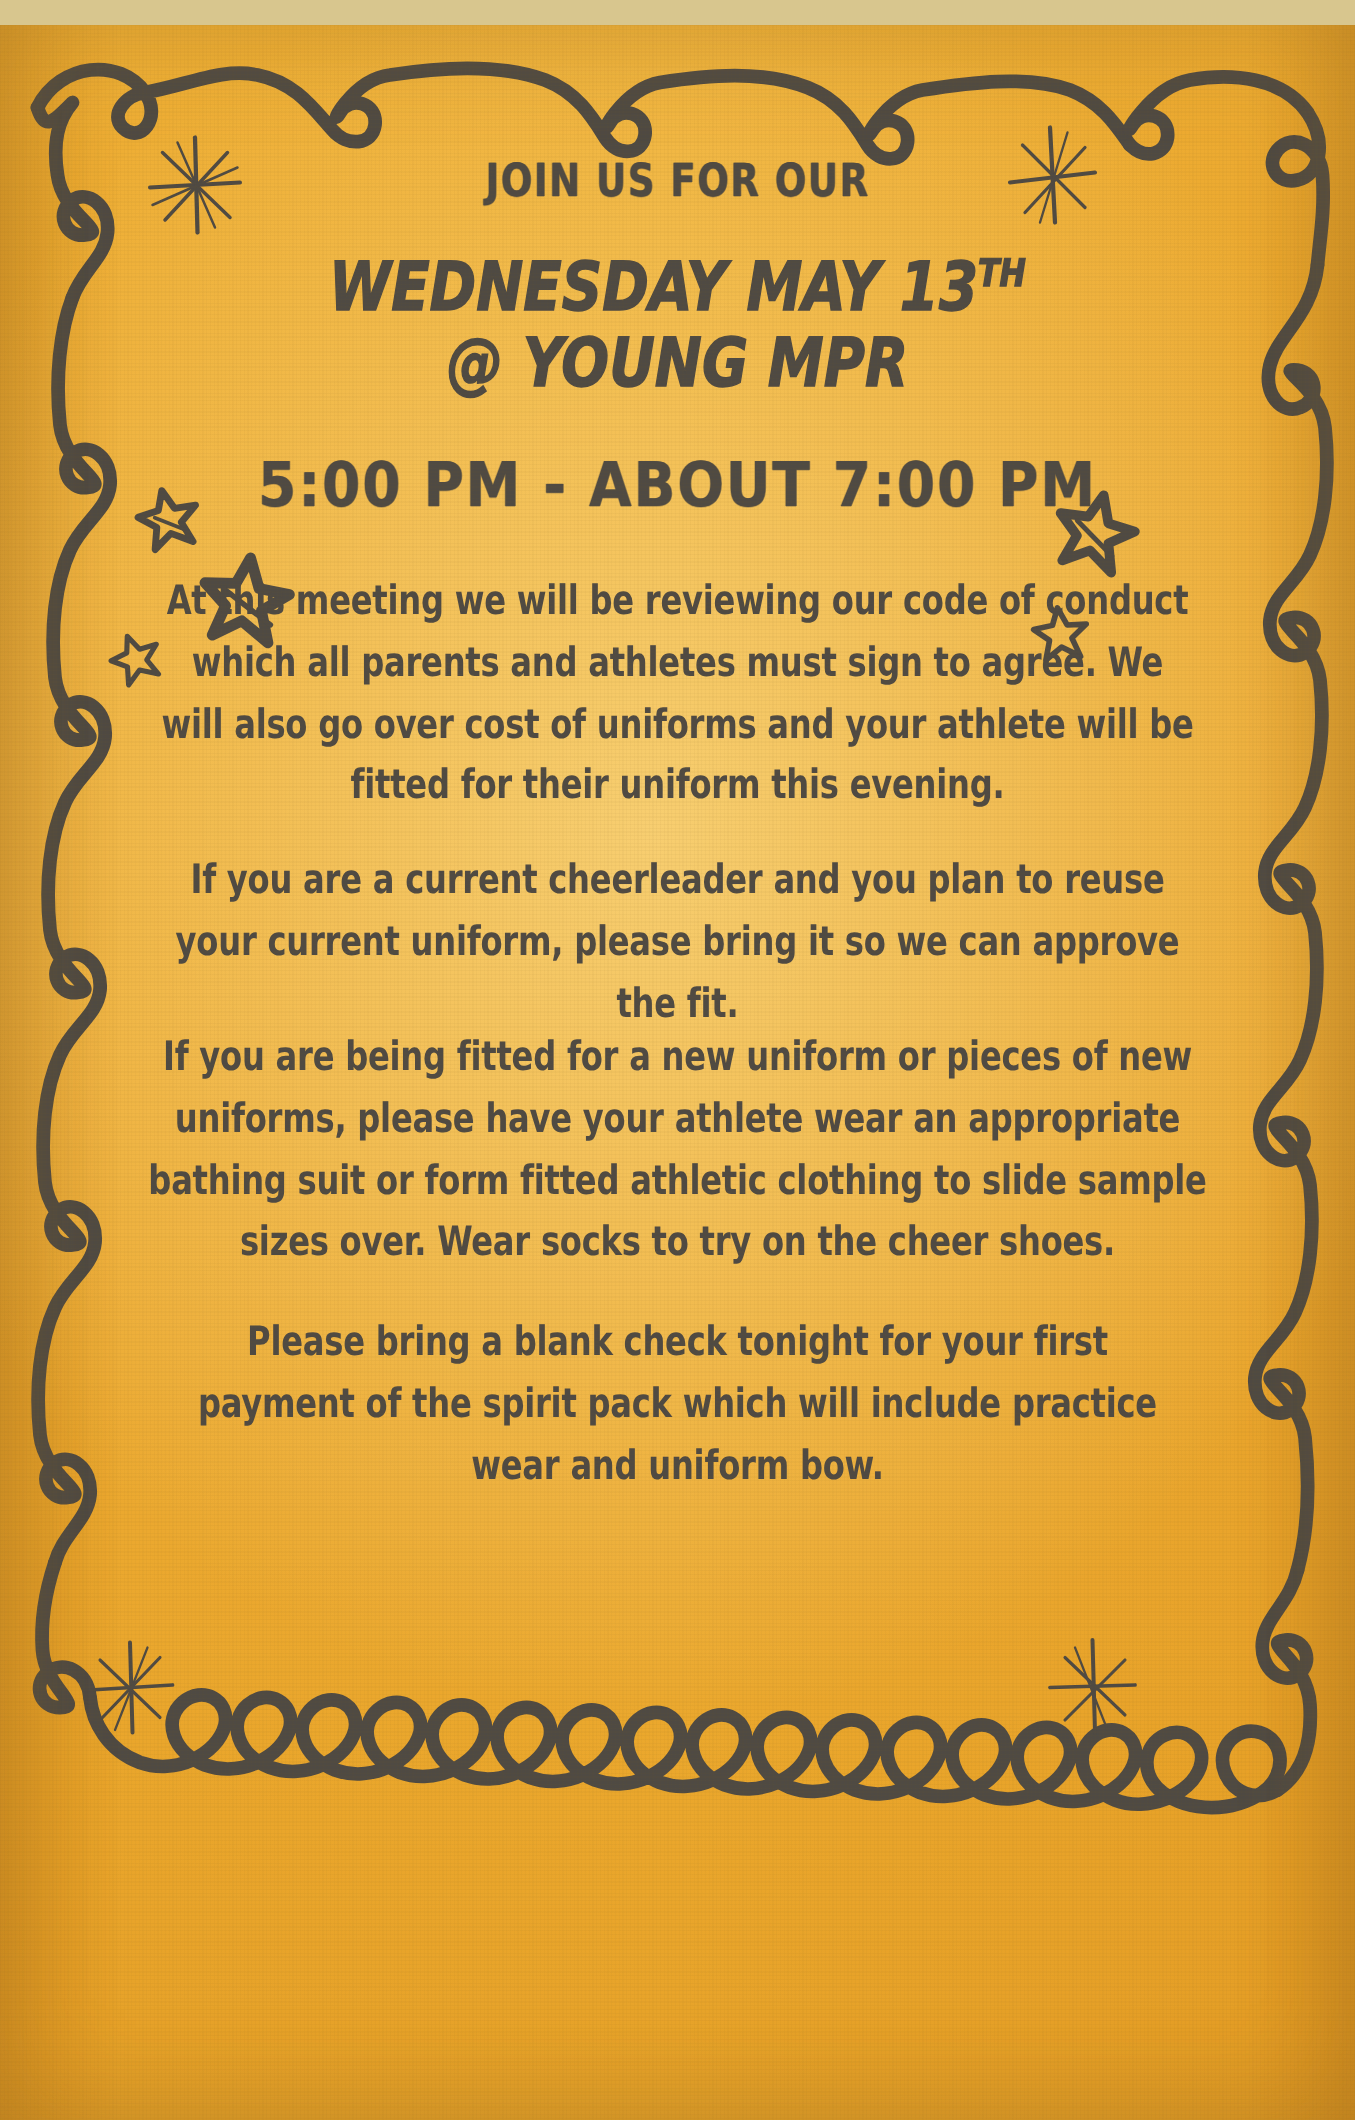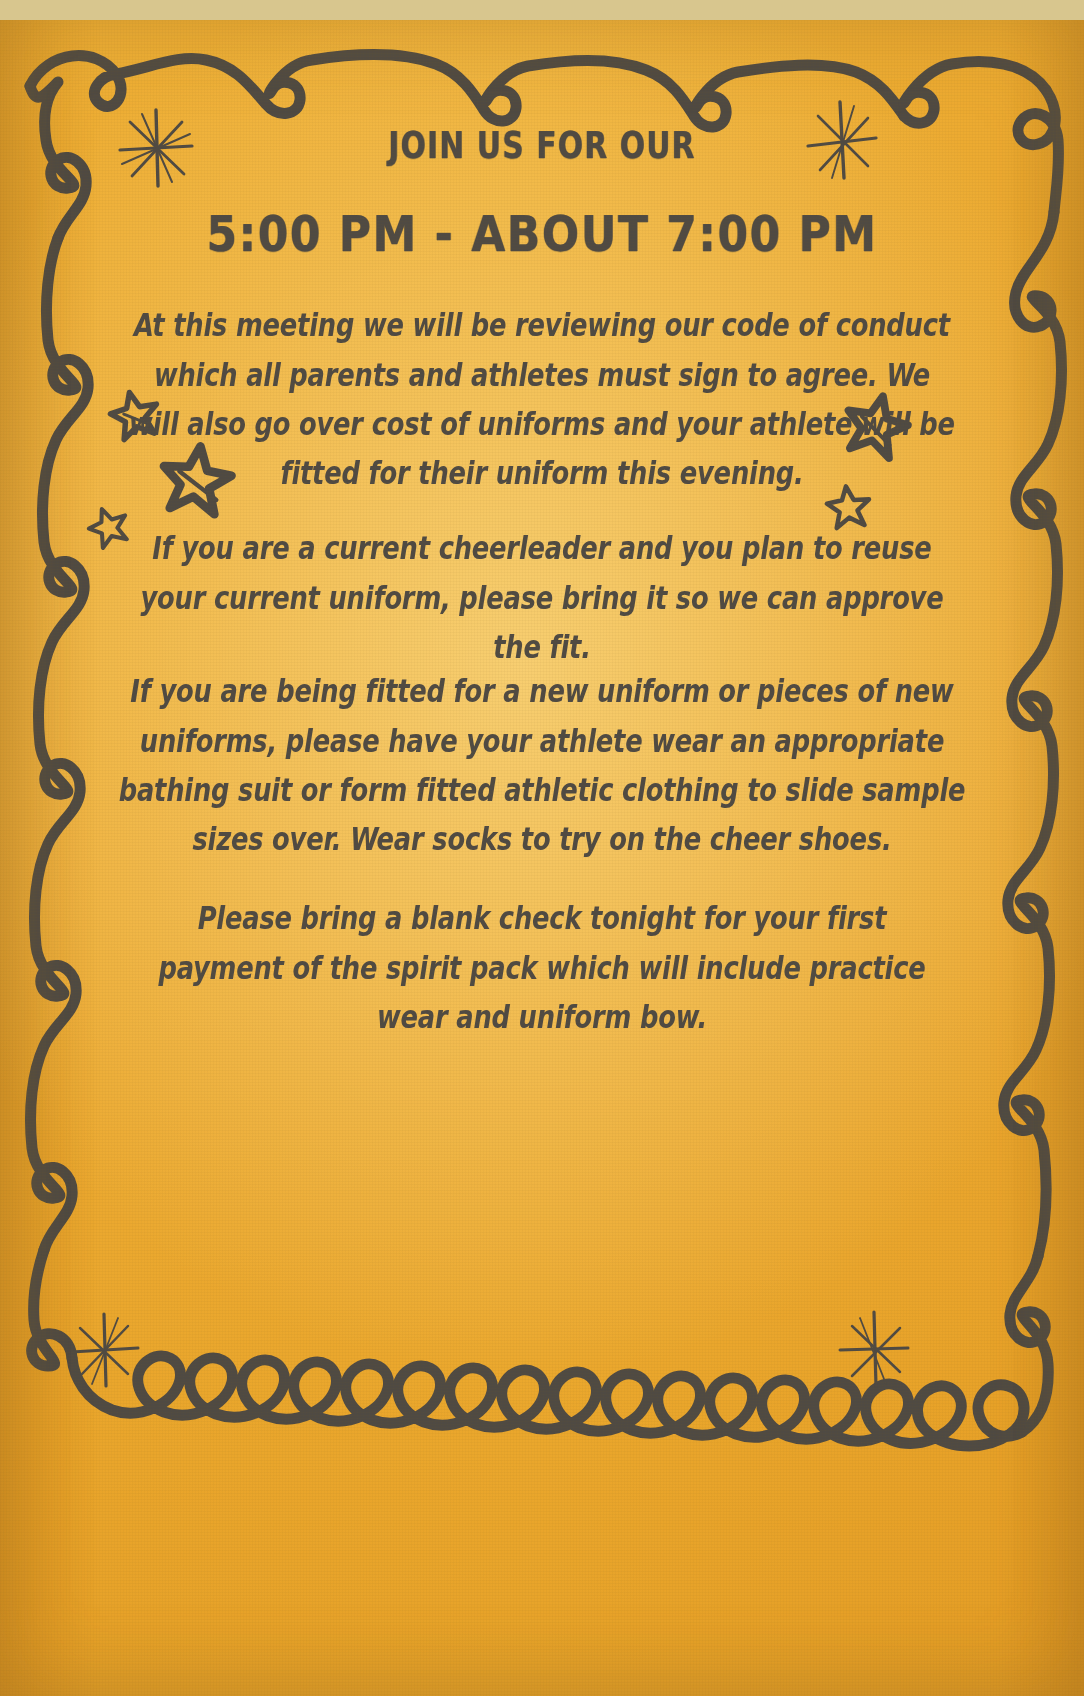--- a/index.html
+++ b/index.html
@@ -138,21 +138,20 @@
     transform: scaleY(1.12);
     transform-origin: center center;
     font-family: "DejaVu Sans", sans-serif;
   }
 
   
   #body {
     margin: 0 auto;
     width: 880px;
     margin-top: 42px;
-    font-style: italic;
   }
   .para {
     font-family: "DejaVu Sans Condensed", "DejaVu Sans", sans-serif;
     font-size: 29.5px;
     font-weight: 700;
     line-height: 1.52;
     letter-spacing: -0.2px;
     transform: scaleY(1.1) scaleX(0.97);
     transform-origin: center top;
     color: #4f4a43;
@@ -390,20 +389,24 @@
     <g fill="none" stroke="#4f4a43" stroke-width="5" stroke-linejoin="round" stroke-linecap="round" transform="translate(848,486) rotate(-6) scale(0.9)">
       <path d="M0,-22 L7,-6 L24,-5 L10,6 L16,23 L0,13 L-15,23 L-10,6 L-23,-5 L-6,-7 Z"></path>
     </g>
   </svg>
 
   <div id="content">
 
     <div id="kicker" class="ink">JOIN US FOR OUR</div>
 
 
+    <div id="when-block">
+      <div class="when-line" id="date-line"><span>WEDNESDAY MAY 13</span><span class="sup">TH</span></div>
+      <div class="when-line" id="location-line">@ YOUNG MPR</div>
+    </div>
 
     <div id="time-line" class="ink">5:00 PM - ABOUT 7:00 PM</div>
 
     <div id="body">
       <p class="para" id="para-intro">At this meeting we will be reviewing our code of conduct which all parents and athletes must sign to agree. We will also go over cost of uniforms and your athlete will be fitted for their uniform this evening.</p>
       <p class="para" id="para-reuse">If you are a current cheerleader and you plan to reuse your current uniform, please bring it so we can approve the fit.</p>
       <p class="para" id="para-new">If you are being fitted for a new uniform or pieces of new uniforms, please have your athlete wear an appropriate bathing suit or form fitted athletic clothing to slide sample sizes over. Wear socks to try on the cheer shoes.</p>
       <p class="para" id="para-check">Please bring a blank check tonight for your first payment of the spirit pack which will include practice wear and uniform bow.</p>
     </div>
 

